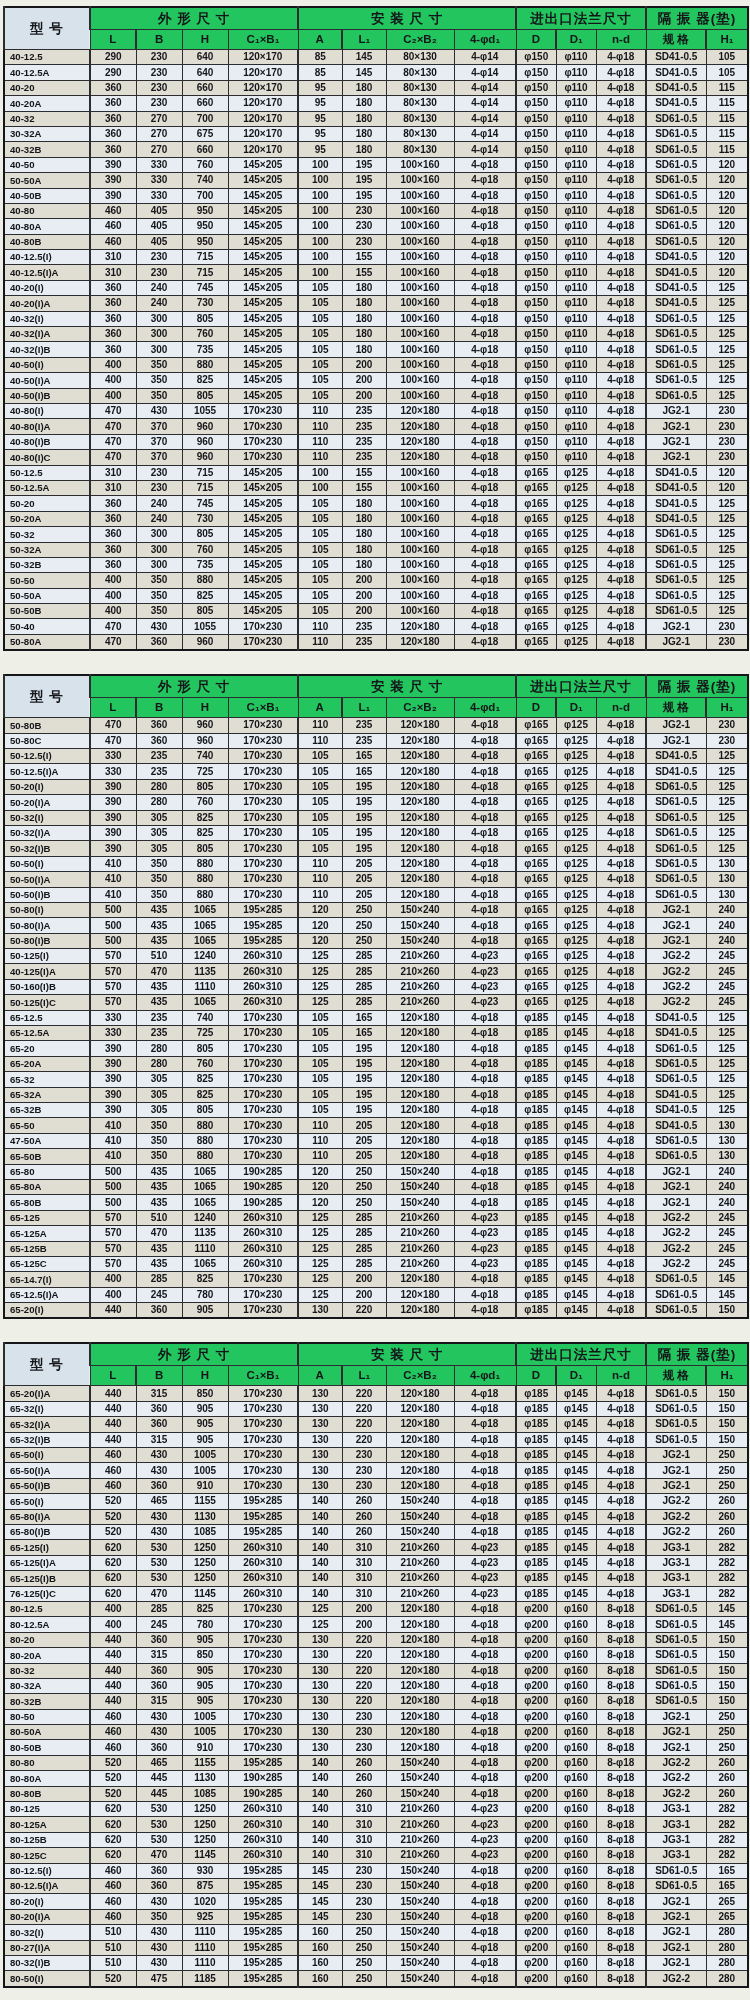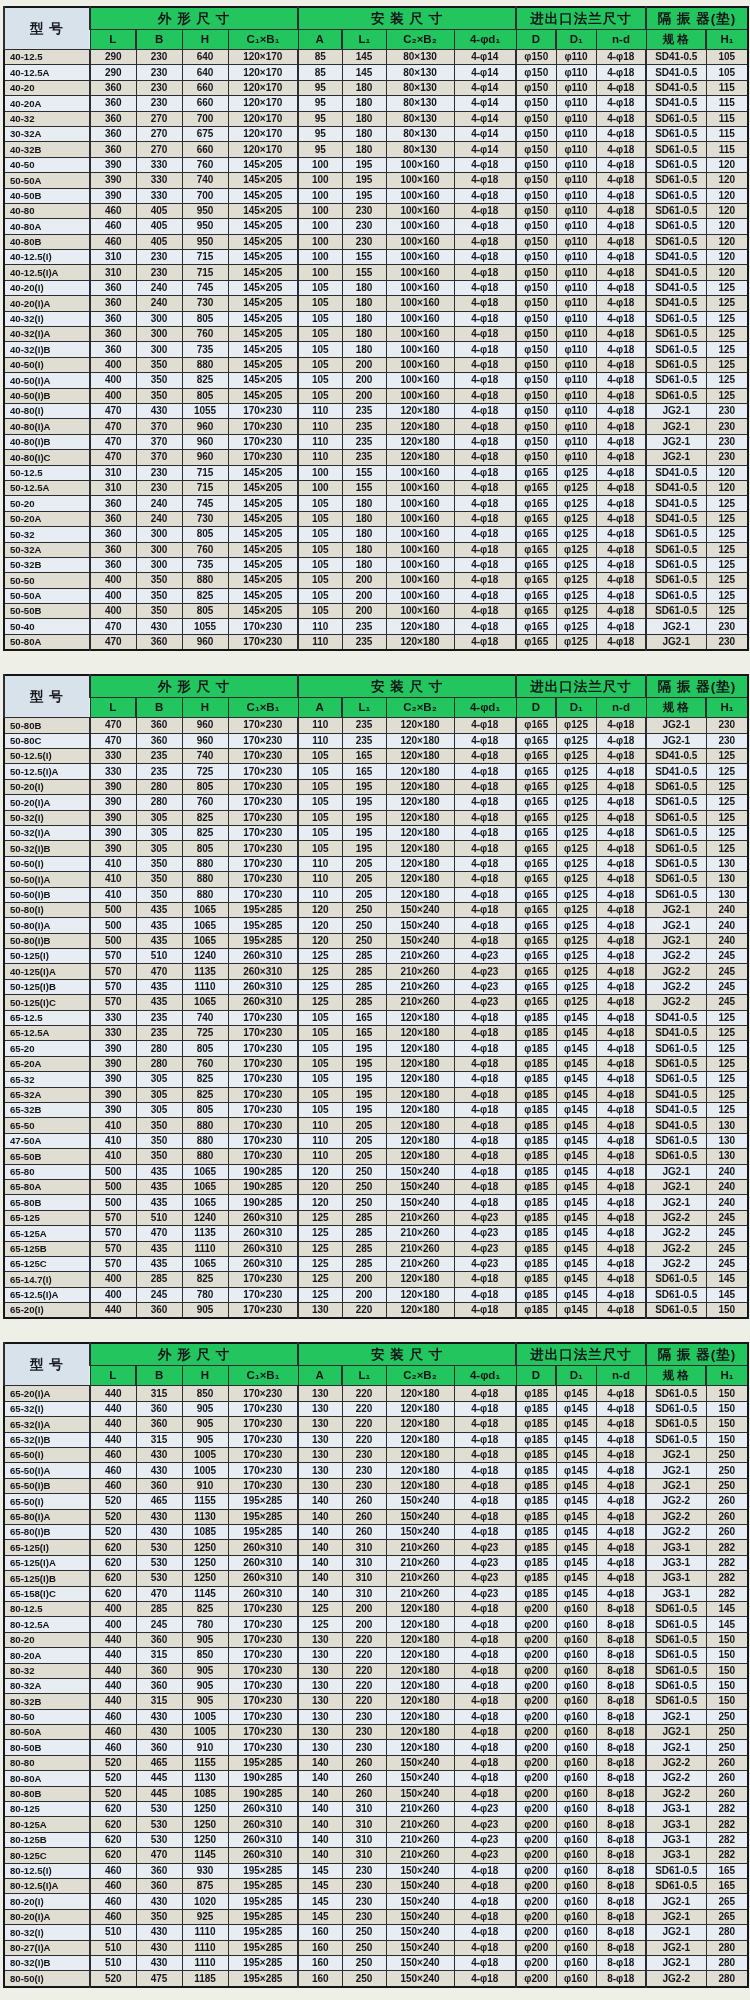--- a/index.html
+++ b/index.html
@@ -1018,21 +1018,21 @@
           <td>285</td>
           <td>210×260</td>
           <td>4-φ23</td>
           <td>φ165</td>
           <td>φ125</td>
           <td>4-φ18</td>
           <td>JG2-2</td>
           <td>245</td>
         </tr>
         <tr>
-          <td class="model">50-125(I)B</td>
+          <td class="model">50-160(I)B</td>
           <td>570</td>
           <td>435</td>
           <td>1110</td>
           <td>260×310</td>
           <td>125</td>
           <td>285</td>
           <td>210×260</td>
           <td>4-φ23</td>
           <td>φ165</td>
           <td>φ125</td>
@@ -1623,21 +1623,21 @@
           <td>310</td>
           <td>210×260</td>
           <td>4-φ23</td>
           <td>φ185</td>
           <td>φ145</td>
           <td>4-φ18</td>
           <td>JG3-1</td>
           <td>282</td>
         </tr>
         <tr>
-          <td class="model">65-158(I)C</td>
+          <td class="model">76-125(I)C</td>
           <td>620</td>
           <td>470</td>
           <td>1145</td>
           <td>260×310</td>
           <td>140</td>
           <td>310</td>
           <td>210×260</td>
           <td>4-φ23</td>
           <td>φ185</td>
           <td>φ145</td>

